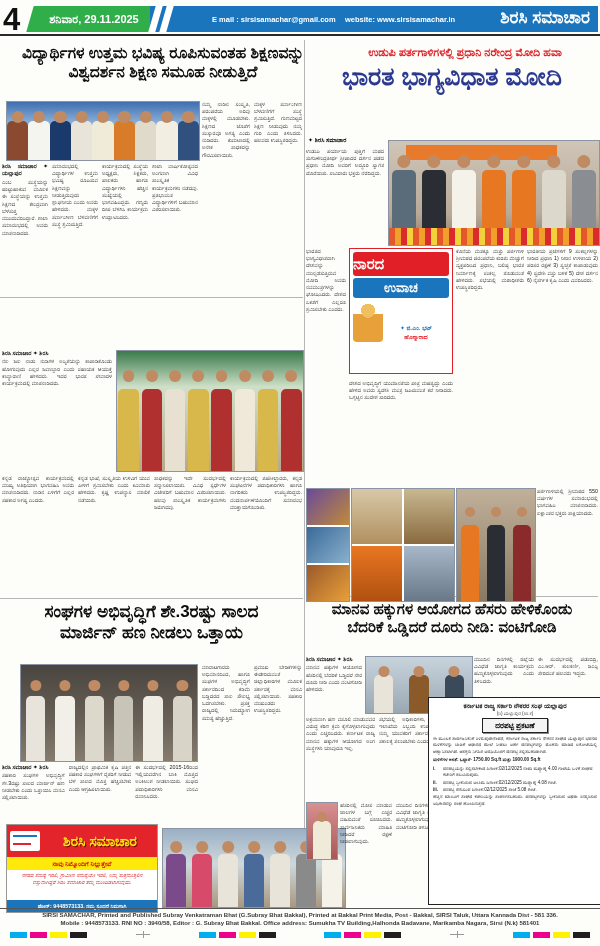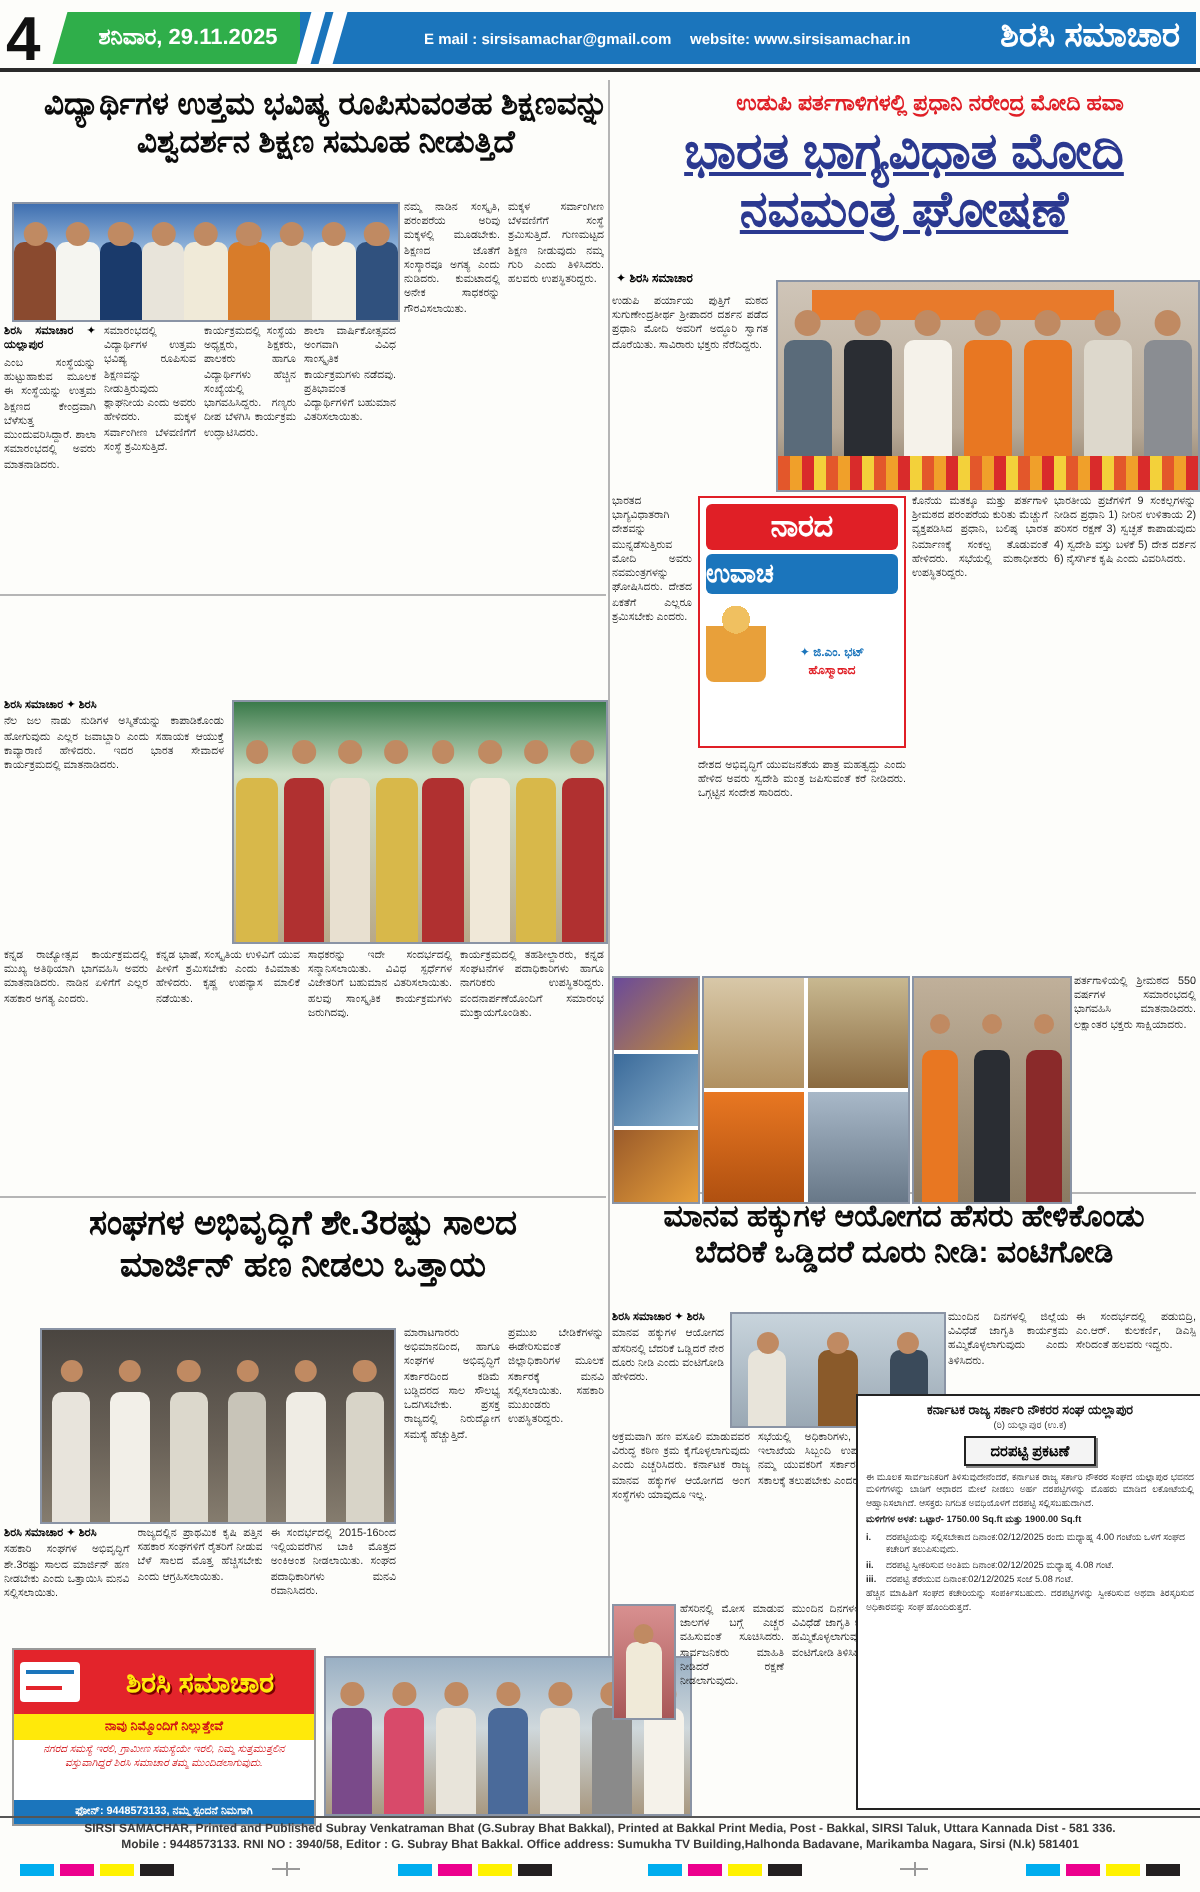--- a/index.html
+++ b/index.html
@@ -17,42 +17,42 @@
   .email{position:absolute;left:62px;top:9px;color:#fff;font-size:7.5px;font-weight:bold;}
   .website{position:absolute;left:195px;top:9px;color:#fff;font-size:7.5px;font-weight:bold;}
   .masthead{position:absolute;right:8px;top:2px;color:#fff;font-size:17px;font-weight:bold;}
   .toprule{position:absolute;left:0;top:34px;width:600px;height:2px;background:#2a2a2a;}
   
   .vrule{position:absolute;left:304px;top:40px;height:868px;width:1px;background:#b5b5b5;}
   .hrule{position:absolute;height:1px;background:#b5b5b5;}
   
   .headline{position:absolute;font-weight:bold;color:#0c0c0c;text-align:center;line-height:1.22;}
   .kicker{position:absolute;font-weight:bold;color:#e01f26;text-align:center;font-size:11px;margin-left:13px;}
-  .headblue{position:absolute;font-weight:bold;color:#2b3990;text-align:center;line-height:1.15;text-decoration:underline;}
+  .headblue{position:absolute;font-weight:bold;color:#2b3990;text-align:center;line-height:1.15;}
   .cols{position:absolute;display:flex;gap:4px;}
   .col{flex:1;font-size:5.4px;line-height:1.34;text-align:justify;color:#1e1e1e;overflow:hidden;}
   .byline{font-weight:bold;font-size:5.6px;display:block;margin-bottom:1px;color:#000;}
   .bylineabs{position:absolute;font-weight:bold;font-size:6px;color:#000;}
   
   .photo{position:absolute;overflow:hidden;border:1px solid #8a94a5;}
   .persons{position:absolute;left:0;right:0;top:0;bottom:0;display:flex;align-items:flex-end;
            justify-content:space-around;}
   .p{width:11%;height:68%;border-radius:5px 5px 0 0;position:relative;}
   .p::before{content:"";position:absolute;top:-24%;left:50%;transform:translateX(-50%);
              width:58%;padding-top:58%;border-radius:50%;background:#c08a62;}
   .flowers{position:absolute;left:0;right:0;bottom:0;height:16%;
            background:repeating-linear-gradient(90deg,#e3572b 0 6px,#f0a02a 6px 12px,#d92b2b 12px 18px,#f3d13a 18px 24px);}
   .banner{position:absolute;left:8%;right:20%;top:4%;height:14%;background:#e87a2b;}
   .collage{position:absolute;display:grid;gap:2px;border:1px solid #8a94a5;background:#fff;overflow:hidden;}
   .cell{width:100%;height:100%;}
   
   .narada{position:absolute;border:1.5px solid #e01f26;background:#fff;padding:3px;box-sizing:border-box;}
-  .nr-red{background:#e01f26;color:#fff;font-weight:bold;font-size:15px;text-align:center;
+  .nr-red{background:#e01f26;color:#fff;font-weight:bold;font-size:15px;text-align:left;
           padding:3px 0;border-radius:3px;}
-  .nr-blue{background:#1b75bc;color:#fff;font-weight:bold;font-size:13px;
+  .nr-blue{background:#1b75bc;color:#fff;font-weight:bold;font-size:13px;text-align:center;
            padding:2px 0;margin-top:2px;border-radius:3px;}
   .nr-body{display:flex;margin-top:4px;align-items:flex-end;}
   .nr-cartoon{width:30px;height:40px;background:radial-gradient(circle at 50% 22%,#f0c060 0 7px,transparent 7px),
               linear-gradient(#fff 30%,#e8a03a 30%);border-radius:4px;}
   .nr-attr{flex:1;text-align:center;font-size:6px;color:#1b75bc;font-weight:bold;line-height:1.5;}
   .nr-attr .a2{color:#e01f26;}
   
   .adbox{position:absolute;border:1px solid #999;}
   .ad-head{height:32px;background:#e3242b;position:relative;display:flex;align-items:center;}
   .ad-badge{width:30px;height:20px;background:#fff;margin:0 3px;border-radius:2px;
@@ -136,21 +136,20 @@
       <span>ಎಂಬ ಸಂಸ್ಥೆಯನ್ನು ಹುಟ್ಟುಹಾಕುವ ಮೂಲಕ ಈ ಸಂಸ್ಥೆಯನ್ನು ಉತ್ತಮ ಶಿಕ್ಷಣದ ಕೇಂದ್ರವಾಗಿ ಬೆಳೆಸುತ್ತ ಮುಂದುವರಿಸಿದ್ದಾರೆ. ಶಾಲಾ ಸಮಾರಂಭದಲ್ಲಿ ಅವರು ಮಾತನಾಡಿದರು.</span>
     </div>
     <div class="col">ಸಮಾರಂಭದಲ್ಲಿ ವಿದ್ಯಾರ್ಥಿಗಳ ಉತ್ತಮ ಭವಿಷ್ಯ ರೂಪಿಸುವ ಶಿಕ್ಷಣವನ್ನು ನೀಡುತ್ತಿರುವುದು ಶ್ಲಾಘನೀಯ ಎಂದು ಅವರು ಹೇಳಿದರು. ಮಕ್ಕಳ ಸರ್ವಾಂಗೀಣ ಬೆಳವಣಿಗೆಗೆ ಸಂಸ್ಥೆ ಶ್ರಮಿಸುತ್ತಿದೆ.</div>
     <div class="col">ಕಾರ್ಯಕ್ರಮದಲ್ಲಿ ಸಂಸ್ಥೆಯ ಅಧ್ಯಕ್ಷರು, ಶಿಕ್ಷಕರು, ಪಾಲಕರು ಹಾಗೂ ವಿದ್ಯಾರ್ಥಿಗಳು ಹೆಚ್ಚಿನ ಸಂಖ್ಯೆಯಲ್ಲಿ ಭಾಗವಹಿಸಿದ್ದರು. ಗಣ್ಯರು ದೀಪ ಬೆಳಗಿಸಿ ಕಾರ್ಯಕ್ರಮ ಉದ್ಘಾಟಿಸಿದರು.</div>
     <div class="col">ಶಾಲಾ ವಾರ್ಷಿಕೋತ್ಸವದ ಅಂಗವಾಗಿ ವಿವಿಧ ಸಾಂಸ್ಕೃತಿಕ ಕಾರ್ಯಕ್ರಮಗಳು ನಡೆದವು. ಪ್ರತಿಭಾವಂತ ವಿದ್ಯಾರ್ಥಿಗಳಿಗೆ ಬಹುಮಾನ ವಿತರಿಸಲಾಯಿತು.</div>
   </div>
 
   <div class="kicker" style="left:306px;top:46px;width:292px">ಉಡುಪಿ ಪರ್ತಗಾಳಿಗಳಲ್ಲಿ ಪ್ರಧಾನಿ ನರೇಂದ್ರ ಮೋದಿ ಹವಾ</div>
   <div class="headblue" style="left:306px;top:62px;width:292px;font-size:25px">
     <span>ಭಾರತ ಭಾಗ್ಯವಿಧಾತ ಮೋದಿ</span><br>
-    <span>ನವಮಂತ್ರ ಘೋಷಣೆ</span>
   </div>
   <div class="bylineabs" style="left:308px;top:136px">✦ ಶಿರಸಿ ಸಮಾಚಾರ</div>
 
   <div class="cols" style="left:306px;top:148px;width:78px;height:96px">
     <div class="col">ಉಡುಪಿ ಪರ್ಯಾಯ ಪುತ್ತಿಗೆ ಮಠದ ಸುಗುಣೇಂದ್ರತೀರ್ಥ ಶ್ರೀಪಾದರ ದರ್ಶನ ಪಡೆದ ಪ್ರಧಾನಿ ಮೋದಿ ಅವರಿಗೆ ಅದ್ಧೂರಿ ಸ್ವಾಗತ ದೊರೆಯಿತು. ಸಾವಿರಾರು ಭಕ್ತರು ನೆರೆದಿದ್ದರು.</div>
   </div>
 
   <div class="photo" style="left:388px;top:140px;width:210px;height:104px;background:linear-gradient(#cfc5b8 0%,#b8aa98 70%,#8a7a66 100%)">
     <div class="banner"></div>
     <div class="persons" style="bottom:14%">

